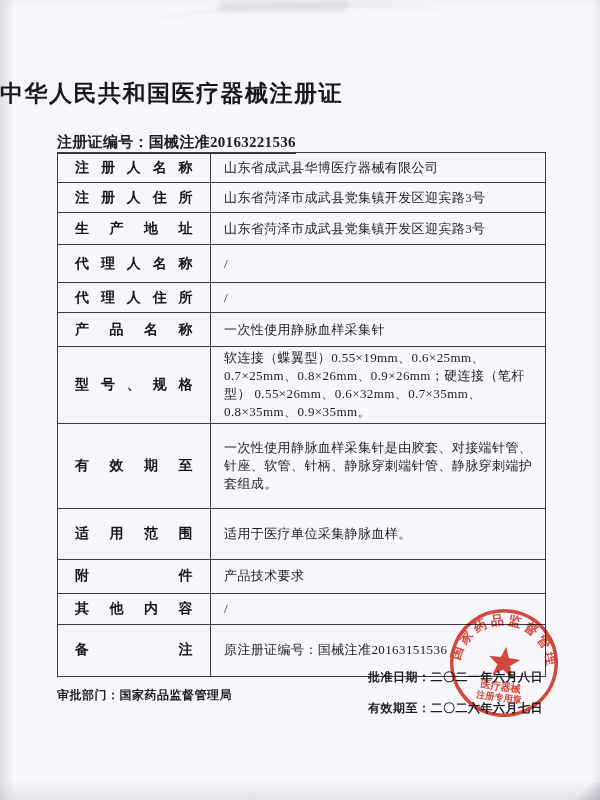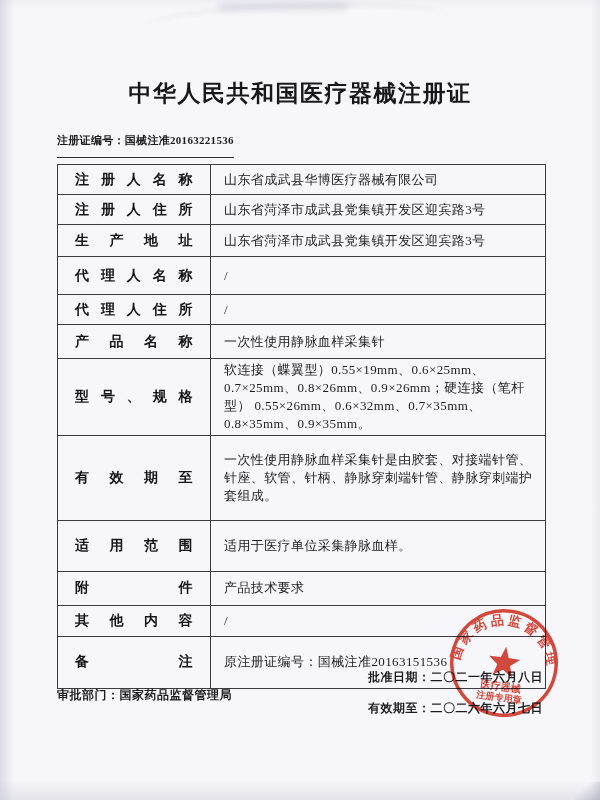--- a/index.html
+++ b/index.html
@@ -23,30 +23,30 @@
   .smudge-blob{
     position:absolute;left:218px;top:2px;width:130px;height:9px;
     background:rgba(115,115,140,.14);filter:blur(3px);border-radius:4px;
   }
   .corner-shade{
     position:absolute;right:0;bottom:0;width:26px;height:18px;
     background:linear-gradient(315deg, rgba(130,130,145,.4), rgba(130,130,145,0) 65%);
   }
 
   .doc-title{
-    position:absolute;top:78px;left:0;right:0;text-align:center;
+    position:absolute;top:78px;left:0;right:0;text-align:left;
     font-size:23px;font-weight:bold;letter-spacing:1.5px;color:#18181b;
   }
   .cert-no{
-    position:absolute;left:57px;top:133px;font-size:11px;font-weight:bold;
-    border-bottom:1.3px solid #2c2c31;padding-bottom:9px;letter-spacing:.3px;
+    position:absolute;left:57px;top:133px;font-size:15px;font-weight:bold;
+    border-bottom:1.3px solid #2c2c31;padding-bottom:1px;letter-spacing:.3px;
   }
 
   table.cert{
-    position:absolute;left:57px;top:164px;width:489px;
+    position:absolute;left:57px;top:152px;width:489px;
     border-collapse:collapse;table-layout:fixed;
   }
   table.cert td{border:1.5px solid #3a3a40;vertical-align:middle;}
   td.lbl{
     width:118px;font-weight:bold;font-size:14px;color:#151518;
     padding:0 17px;text-align:justify;text-align-last:justify;
     -moz-text-align-last:justify;letter-spacing:.5px;
   }
   td.val{
     font-size:13px;padding:2px 10px 2px 13px;line-height:1.38;letter-spacing:.4px;

